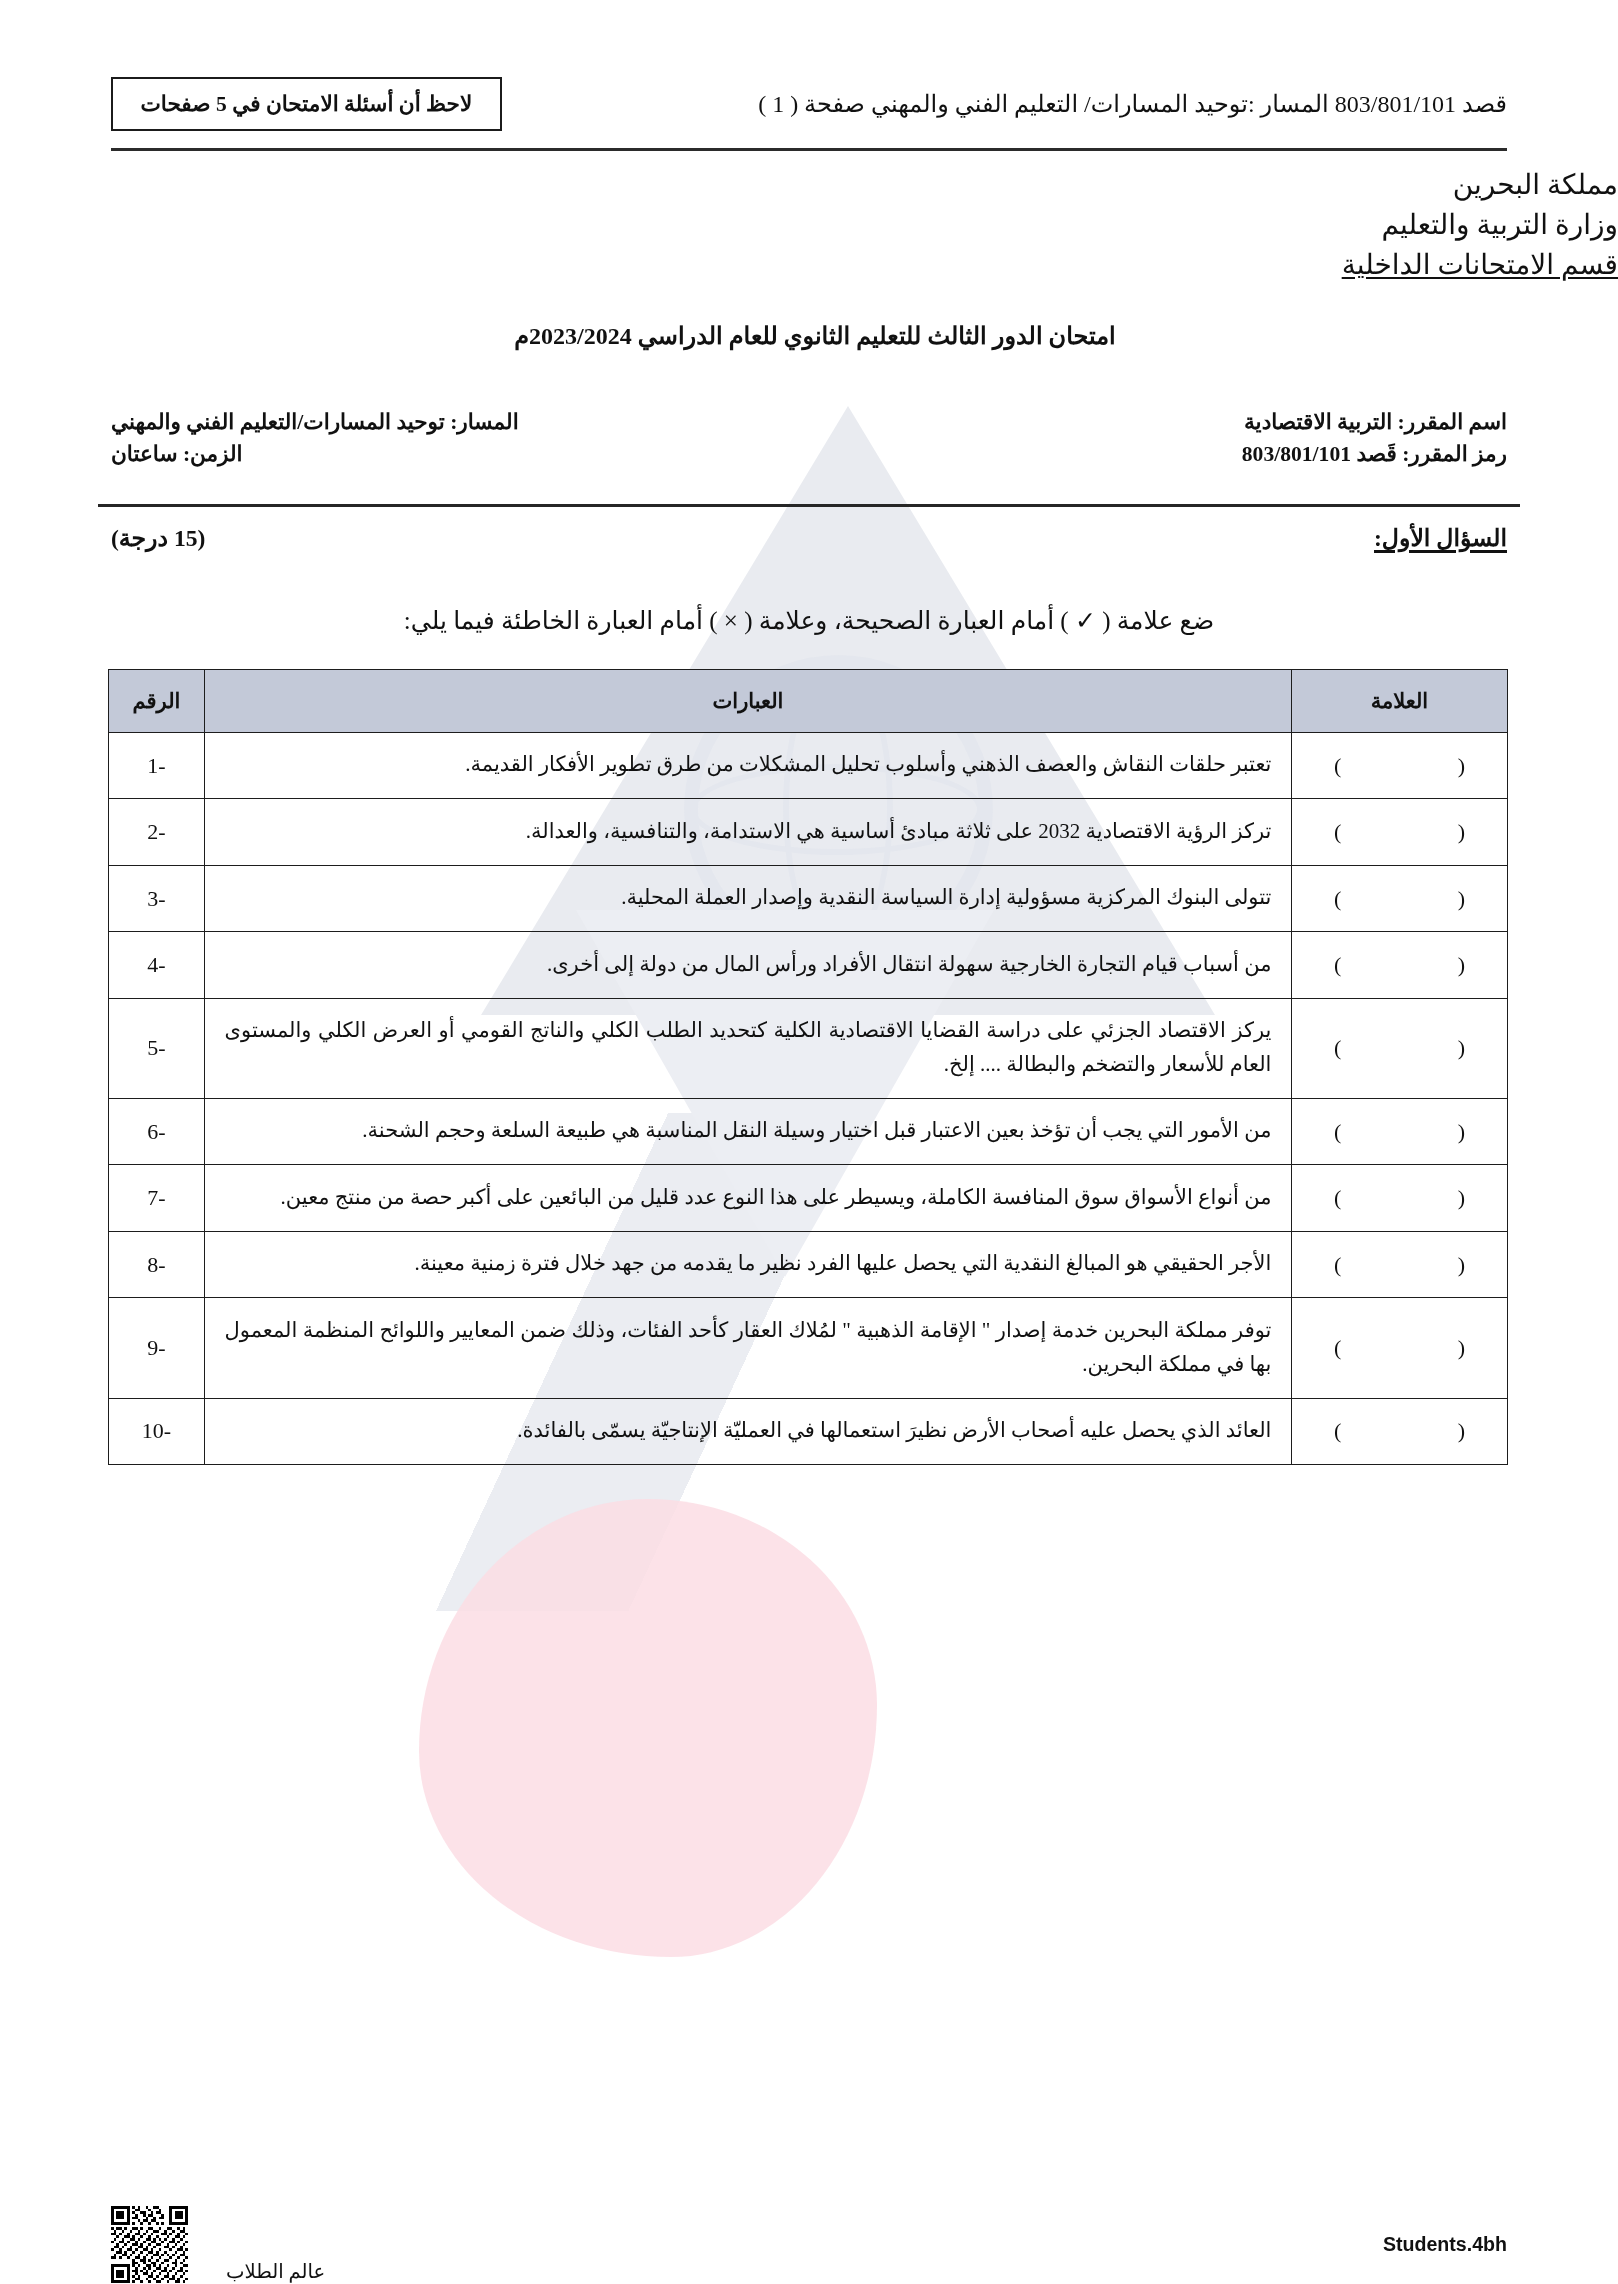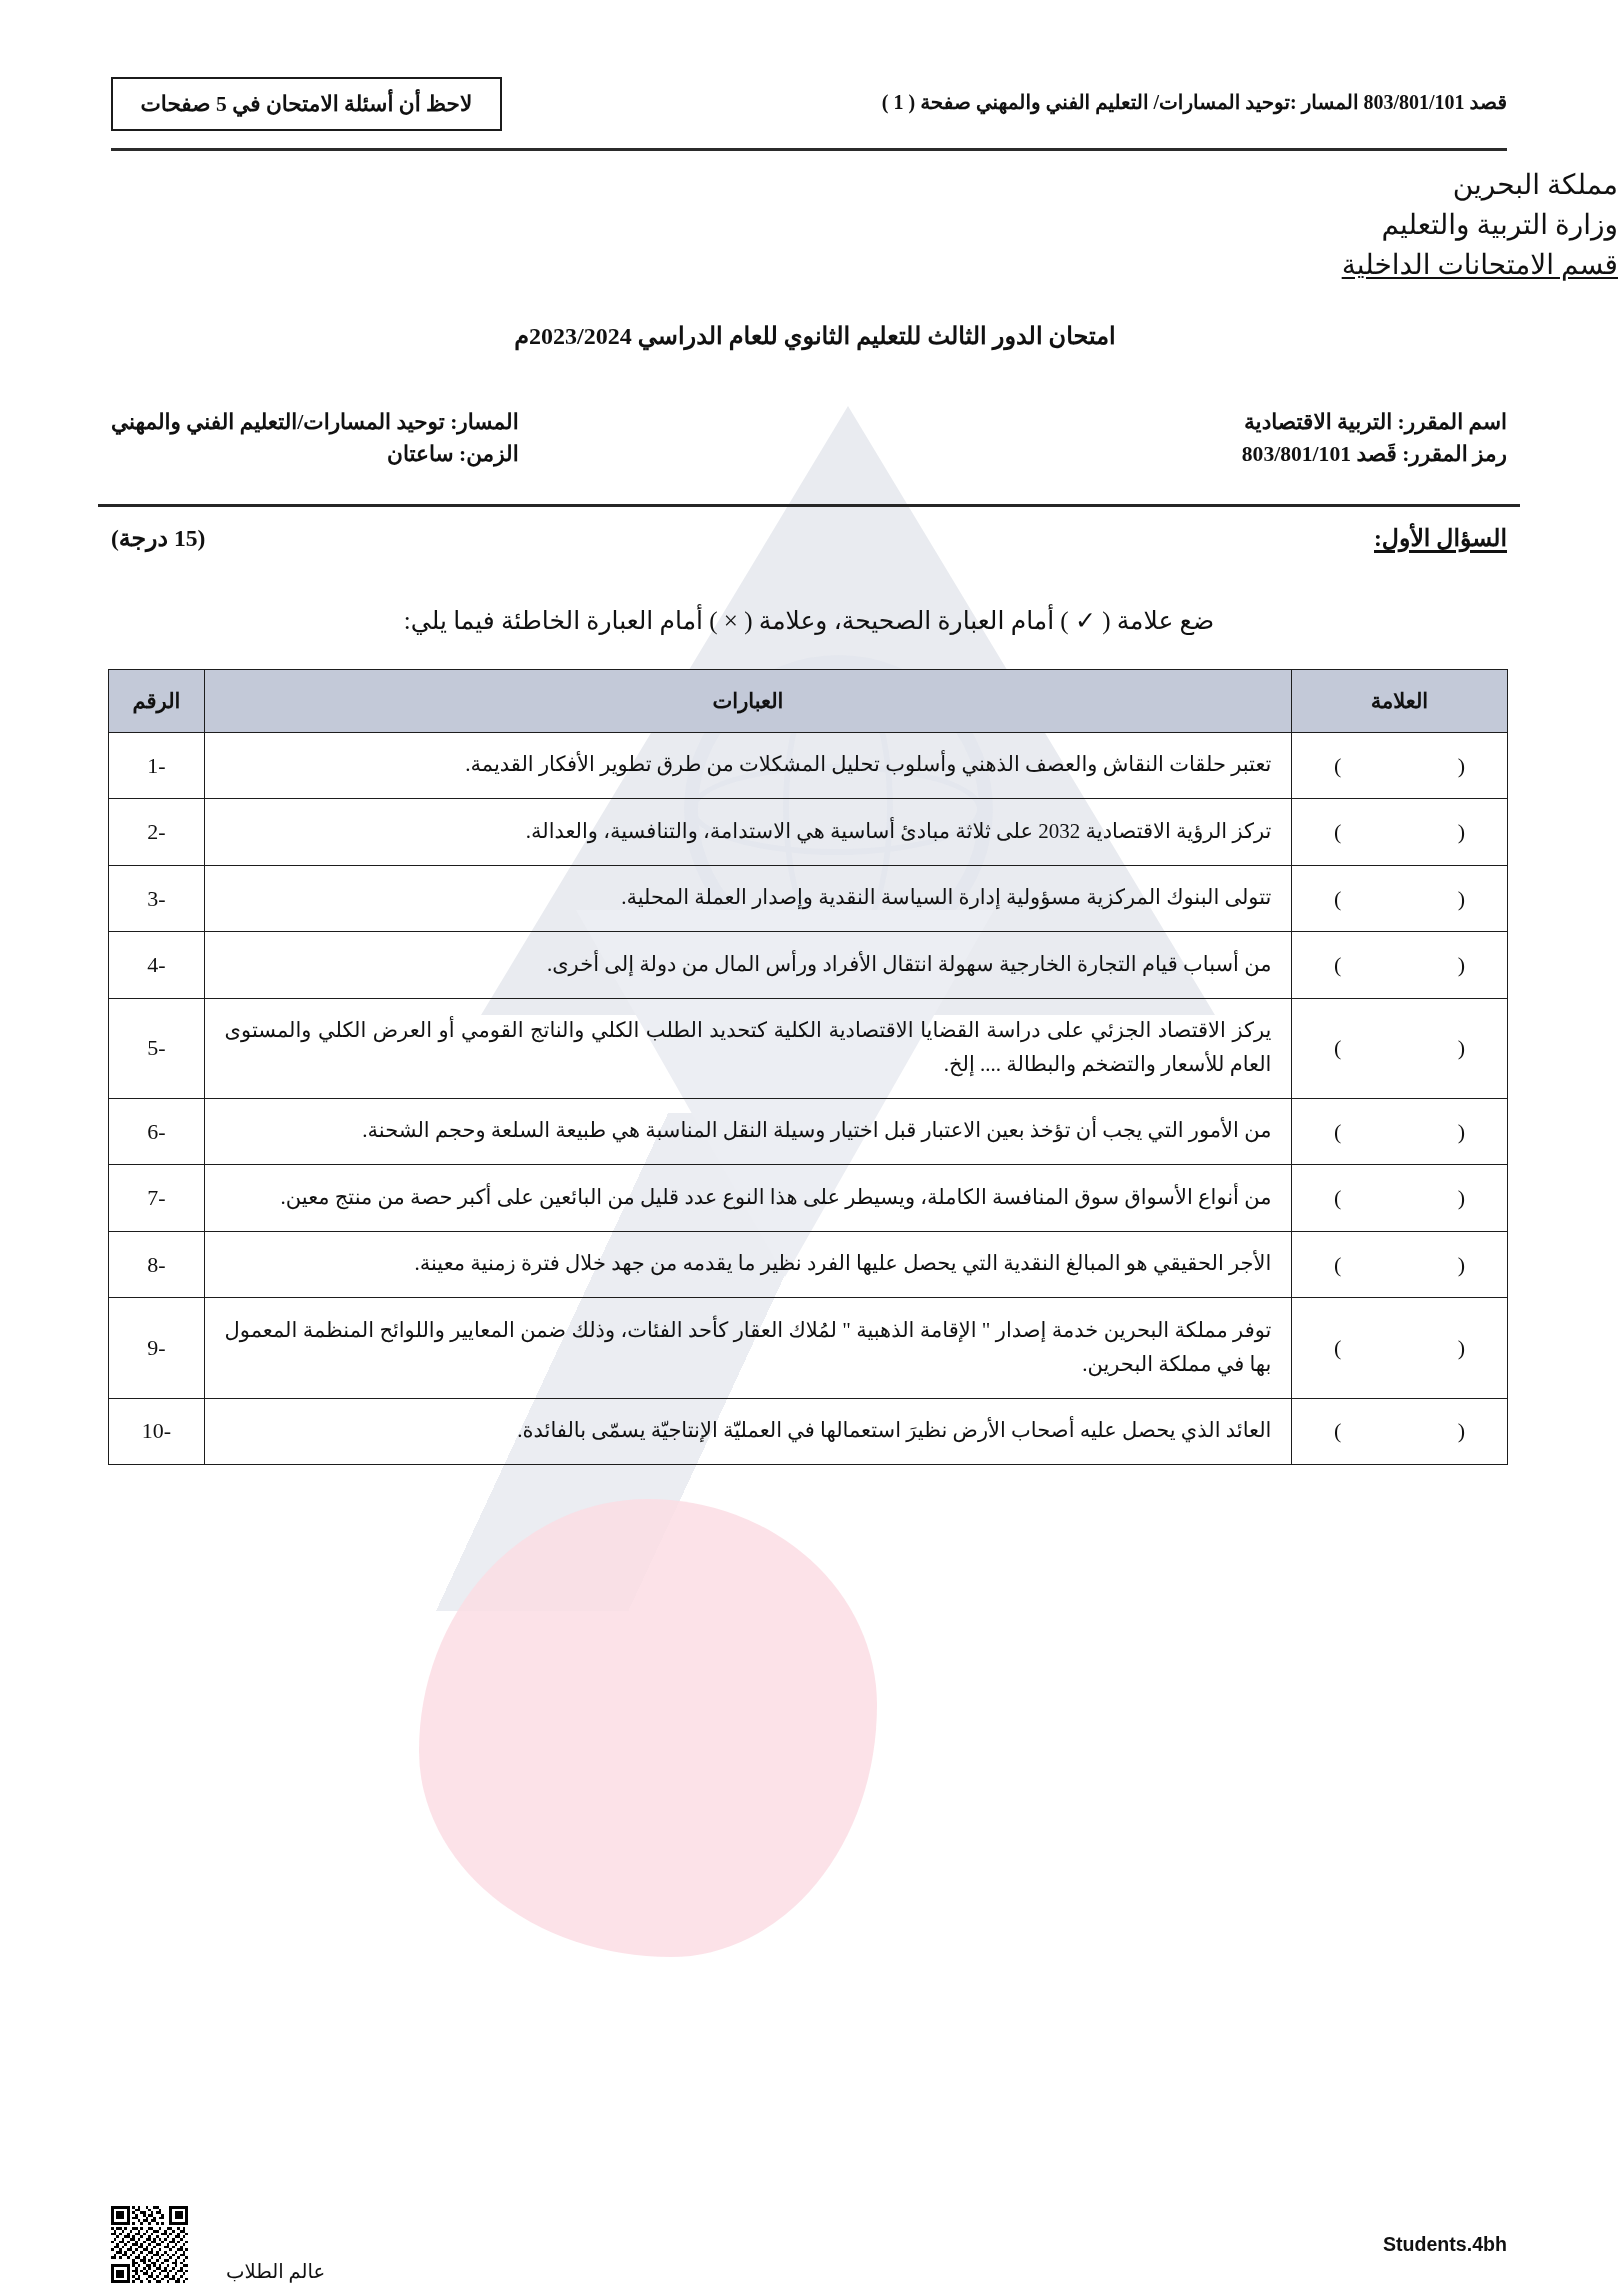--- a/index.html
+++ b/index.html
@@ -66,22 +66,22 @@
   
   .top-header{
     position:absolute;
     left:111px;right:111px;
     top:77px;
     display:flex;
     align-items:flex-start;
     justify-content:space-between;
   }
   .top-code{
-    font-size:20px;
-    font-weight:700;
+    font-size:24px;
+    font-weight:400;
     white-space:nowrap;
     padding-top:13px;
     letter-spacing:0.1px;
   }
   .notice-box{
     border:2px solid #1b1b1b;
     padding:11.8px 27.5px;
     font-size:21.6px;
     font-weight:700;
     white-space:nowrap;
@@ -125,21 +125,21 @@
     left:111px;right:111px;
     top:406px;
     display:flex;
     justify-content:space-between;
     align-items:flex-start;
     font-size:21.6px;
     font-weight:700;
     line-height:1.5;
   }
   .ci-right{text-align:right;}
-  .ci-left{text-align:right;}
+  .ci-left{text-align:left;}
 
   .rule2{
     position:absolute;
     left:98px;right:98px;
     top:504px;
     height:3.3px;
     background:#262626;
   }
 
   

